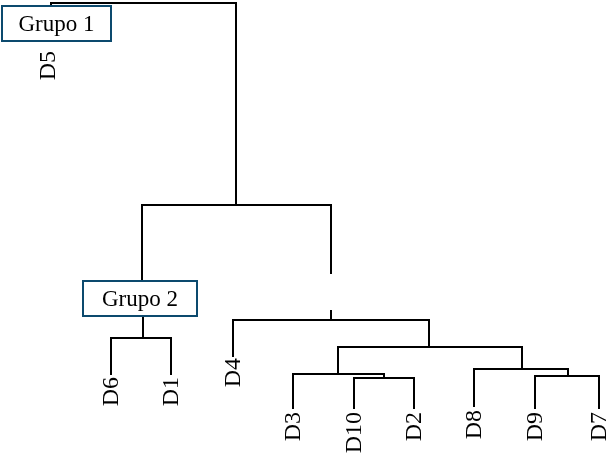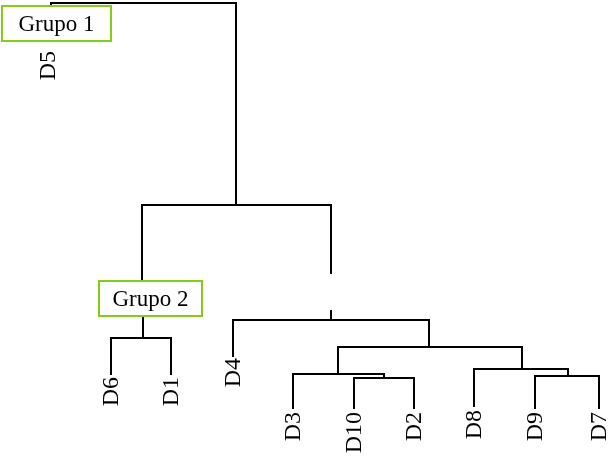--- a/index.html
+++ b/index.html
@@ -16,21 +16,21 @@
     font-family: "Liberation Serif", serif;
     color: #000000;
   }
   .seg {
     position: absolute;
     background: #000000;
   }
   .group-box {
     position: absolute;
     box-sizing: border-box;
-    border: 2px solid #84cc16;
+    border: 2px solid #0c4a6e;
     background: #ffffff;
     display: flex;
     align-items: center;
     justify-content: center;
     font-size: 23px;
     line-height: 1;
     white-space: nowrap;
     z-index: 2;
   }
   .leaf-label {
@@ -44,21 +44,21 @@
   }
 </style>
 </head>
 <body>
 
 <div class="canvas">
 
   <div class="group-box" style="left: 1px; top: 5px; width: 111px; height: 37px;">
     <span>Grupo 1</span>
   </div>
-  <div class="group-box" style="left: 98px; top: 280px; width: 105px; height: 37px;">
+  <div class="group-box" style="left: 82px; top: 280px; width: 116px; height: 37px;">
     <span>Grupo 2</span>
   </div>
 
   <span class="leaf-label" style="left: 35px; top: 51px;">D5</span>
   <span class="leaf-label" style="left: 98px; top: 377px;">D6</span>
   <span class="leaf-label" style="left: 158px; top: 377px;">D1</span>
   <span class="leaf-label" style="left: 220px; top: 358px;">D4</span>
   <span class="leaf-label" style="left: 280px; top: 412px;">D3</span>
   <span class="leaf-label" style="left: 341px; top: 412px;">D10</span>
   <span class="leaf-label" style="left: 401px; top: 412px;">D2</span>

